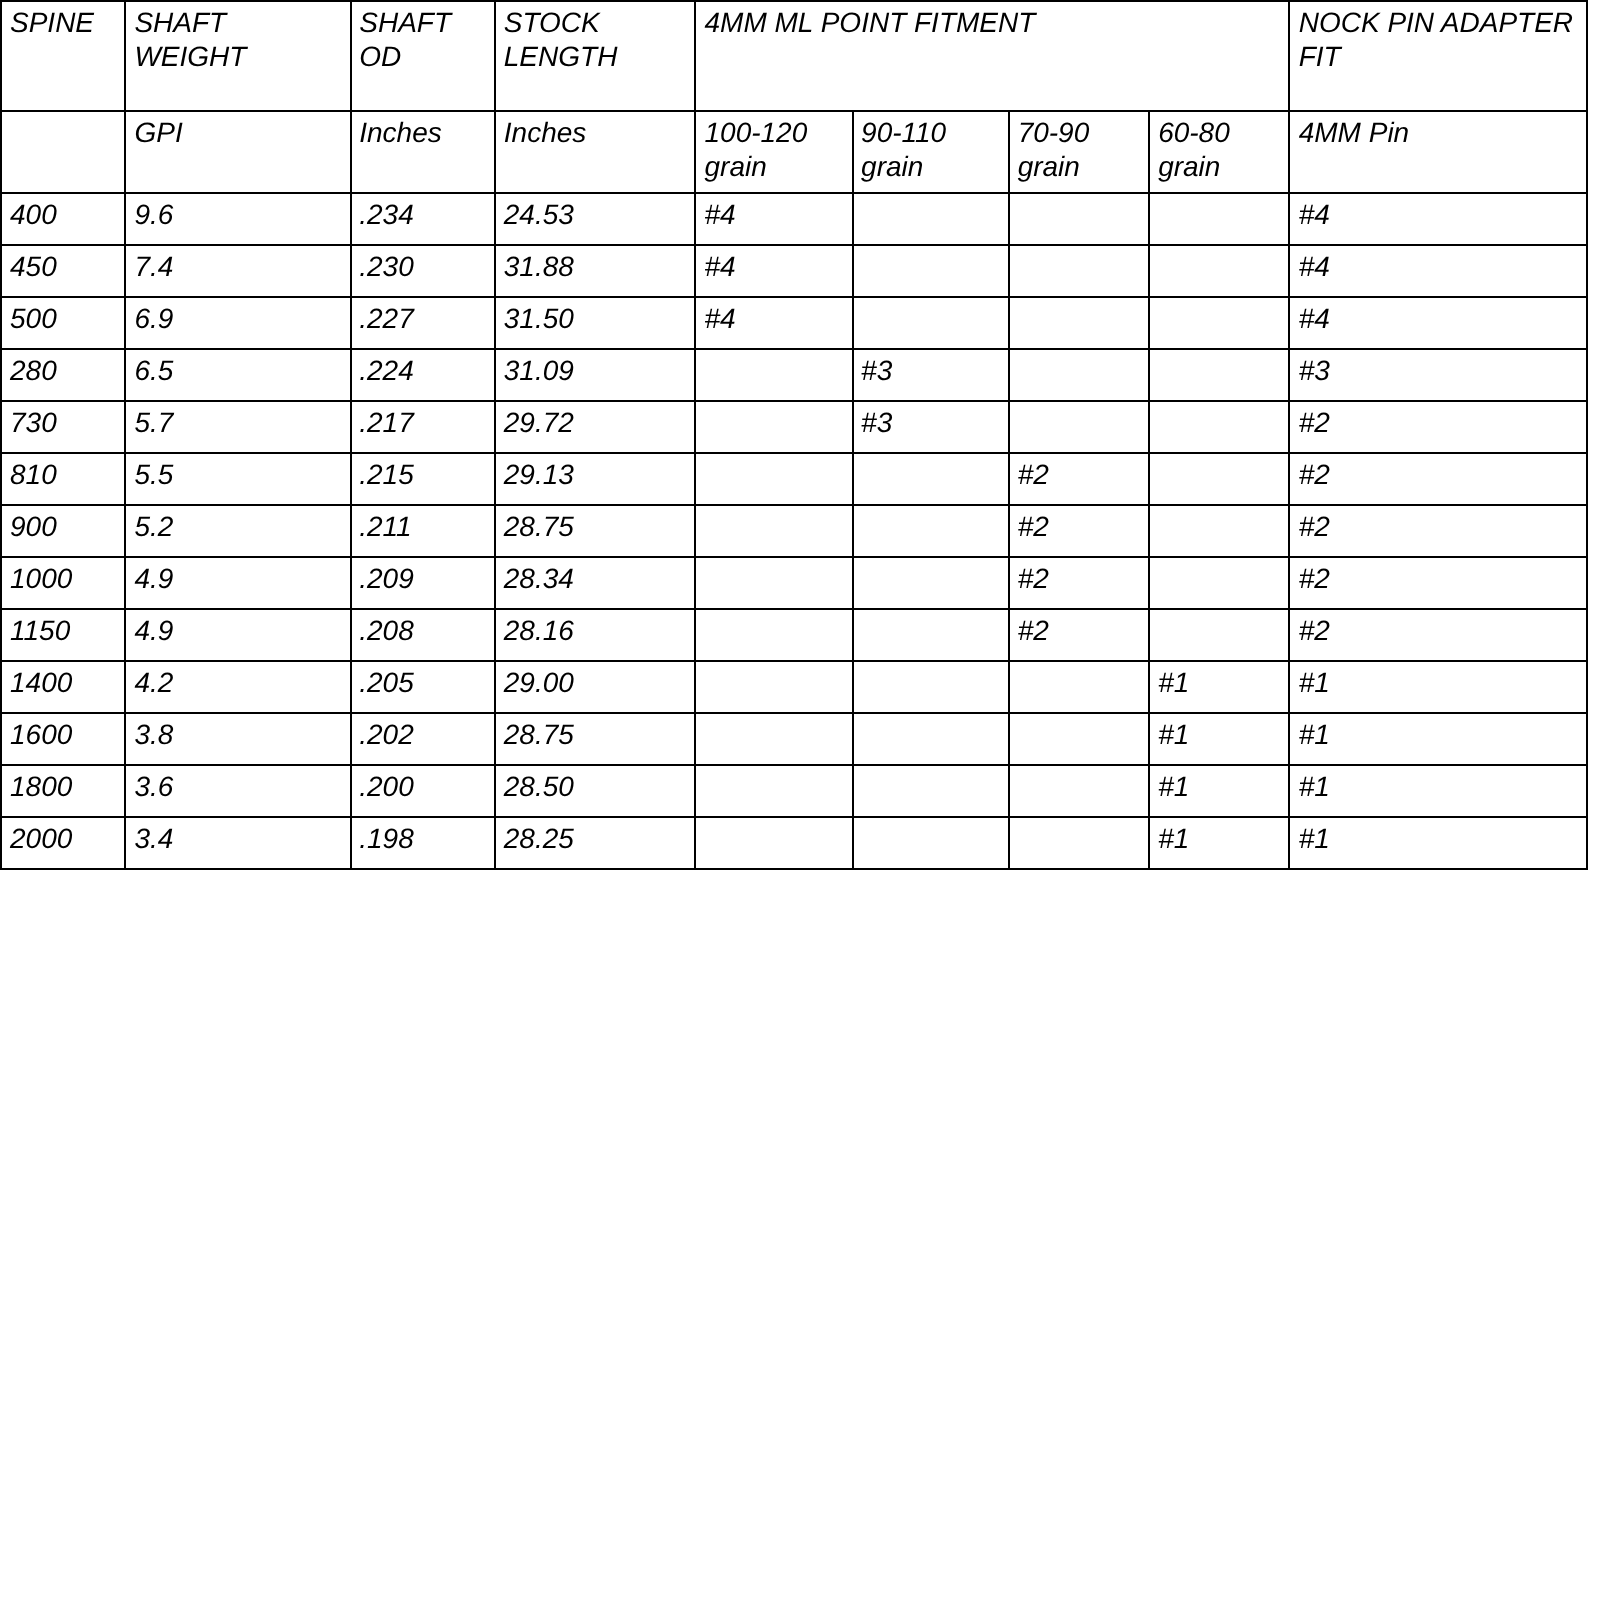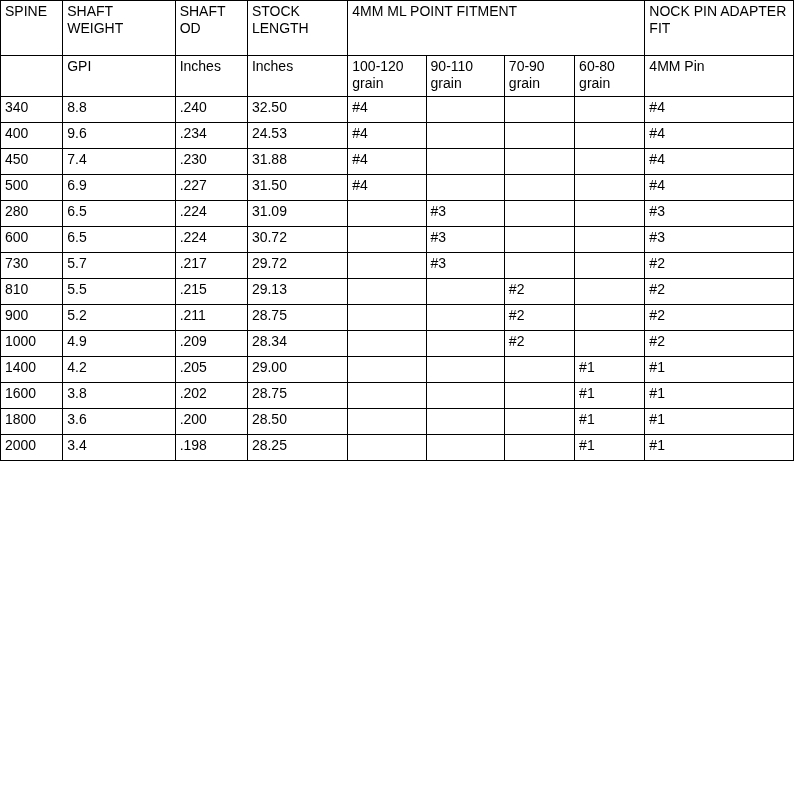--- a/index.html
+++ b/index.html
@@ -12,20 +12,21 @@
     height: 800px;
     font-family: "Liberation Sans", sans-serif;
     color: #000000;
     overflow: hidden;
   }
   #spec-table {
     border-collapse: collapse;
     table-layout: fixed;
     width: 794px;
     margin: 0;
+    font-style: italic;
   }
   #spec-table td, #spec-table th {
     border: 1px solid #000000;
     padding: 2px 4px;
     vertical-align: top;
     text-align: left;
     font-size: 14px;
     line-height: 17px;
     font-weight: normal;
     background: #ffffff;
@@ -94,31 +95,20 @@
         <td>Inches</td>
         <td>100-120 grain</td>
         <td>90-110 grain</td>
         <td>70-90 grain</td>
         <td>60-80 grain</td>
         <td>4MM Pin</td>
       </tr>
   </thead>
   <tbody>
       <tr class="data-row">
-        <td>340</td>
-        <td>8.8</td>
-        <td>.240</td>
-        <td>32.50</td>
-        <td>#4</td>
-        <td></td>
-        <td></td>
-        <td></td>
-        <td>#4</td>
-      </tr>
-      <tr class="data-row">
         <td>400</td>
         <td>9.6</td>
         <td>.234</td>
         <td>24.53</td>
         <td>#4</td>
         <td></td>
         <td></td>
         <td></td>
         <td>#4</td>
       </tr>
@@ -149,31 +139,20 @@
         <td>6.5</td>
         <td>.224</td>
         <td>31.09</td>
         <td></td>
         <td>#3</td>
         <td></td>
         <td></td>
         <td>#3</td>
       </tr>
       <tr class="data-row">
-        <td>600</td>
-        <td>6.5</td>
-        <td>.224</td>
-        <td>30.72</td>
-        <td></td>
-        <td>#3</td>
-        <td></td>
-        <td></td>
-        <td>#3</td>
-      </tr>
-      <tr class="data-row">
         <td>730</td>
         <td>5.7</td>
         <td>.217</td>
         <td>29.72</td>
         <td></td>
         <td>#3</td>
         <td></td>
         <td></td>
         <td>#2</td>
       </tr>
@@ -204,20 +183,31 @@
         <td>4.9</td>
         <td>.209</td>
         <td>28.34</td>
         <td></td>
         <td></td>
         <td>#2</td>
         <td></td>
         <td>#2</td>
       </tr>
       <tr class="data-row">
+        <td>1150</td>
+        <td>4.9</td>
+        <td>.208</td>
+        <td>28.16</td>
+        <td></td>
+        <td></td>
+        <td>#2</td>
+        <td></td>
+        <td>#2</td>
+      </tr>
+      <tr class="data-row">
         <td>1400</td>
         <td>4.2</td>
         <td>.205</td>
         <td>29.00</td>
         <td></td>
         <td></td>
         <td></td>
         <td>#1</td>
         <td>#1</td>
       </tr>

